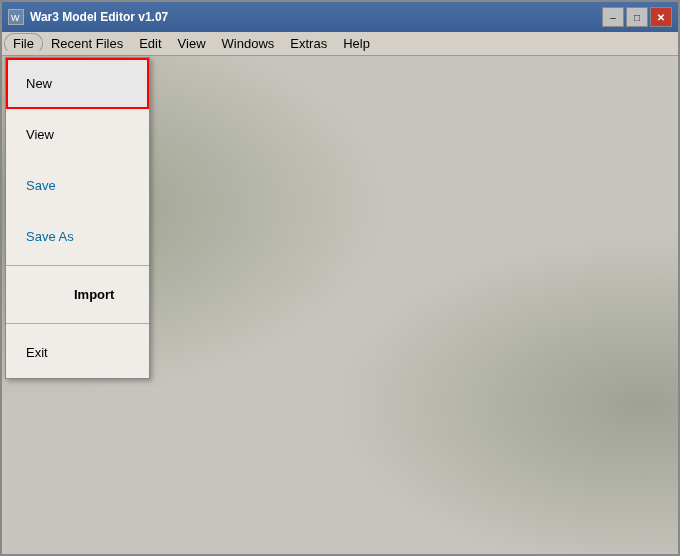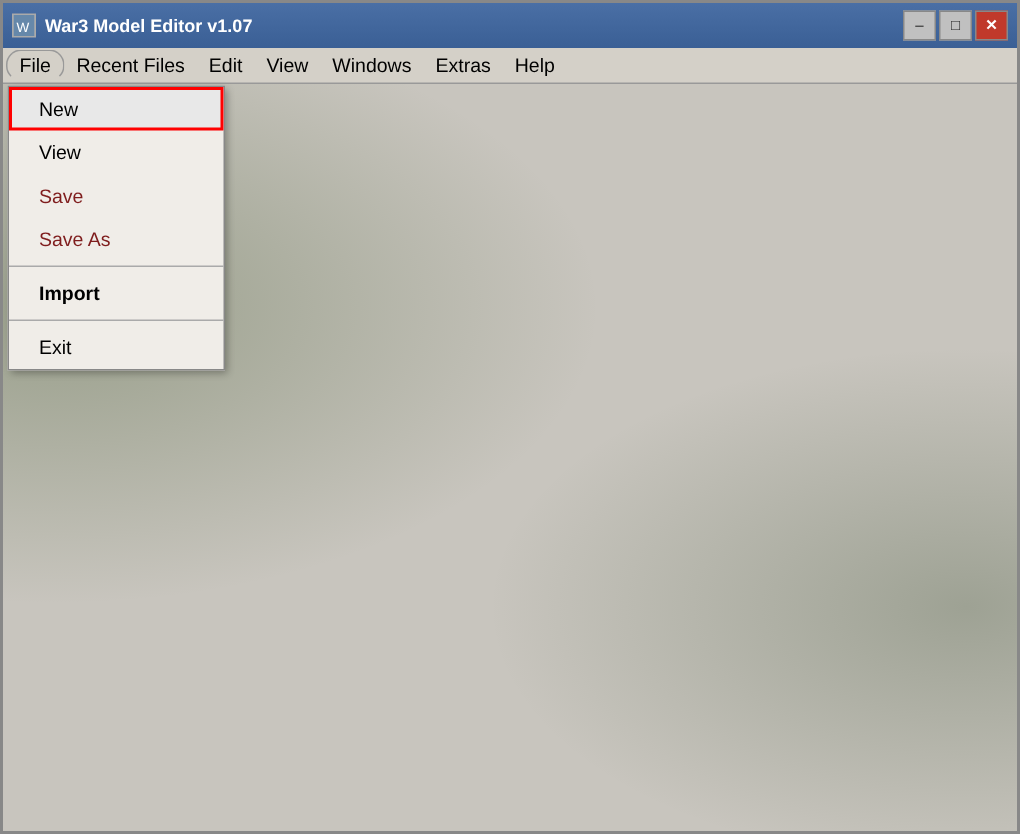--- a/index.html
+++ b/index.html
@@ -110,33 +110,34 @@
       top: 23px;
       left: 0;
       width: 145px;
       background: #f0ede8;
       border: 1px solid #888;
       box-shadow: 2px 2px 5px rgba(0,0,0,0.3);
       z-index: 100;
     }
 
     .dropdown-item {
-      padding: 7px 20px;
+      padding: 18px 20px;
       cursor: pointer;
       font-size: 13px;
       color: #000;
     }
 
     .dropdown-item.disabled {
-      color: #7f1d1d;
+      color: #0369a1;
       cursor: default;
     }
 
     .dropdown-item.bold {
       font-weight: bold;
+      margin-left: 48px;
     }
 
     .dropdown-item.highlighted {
       outline: 2px solid red;
       outline-offset: -2px;
       background: #e8e8e8;
     }
 
     .dropdown-separator {
       height: 1px;

